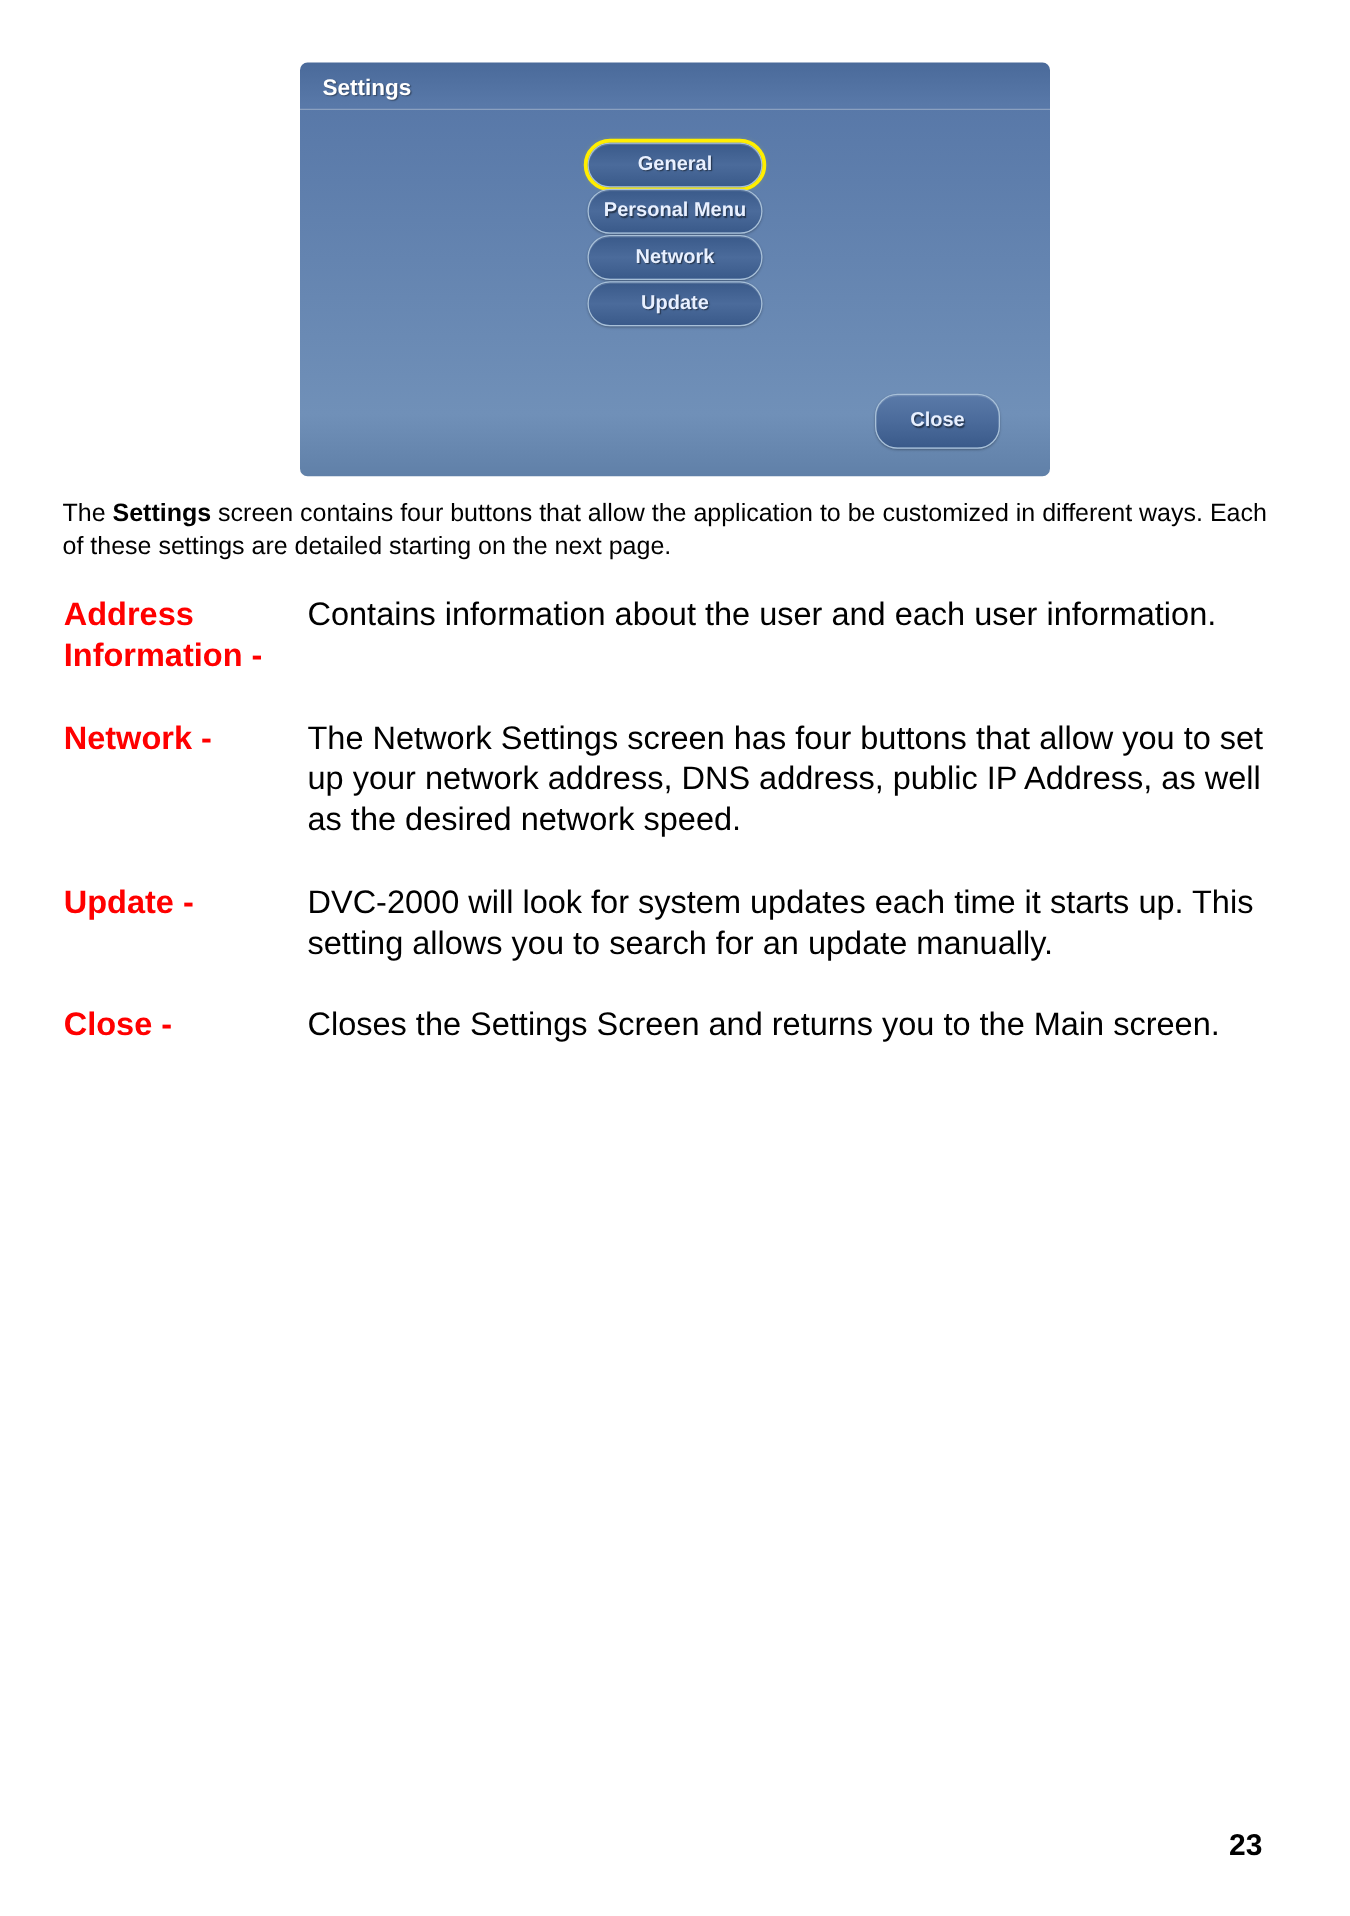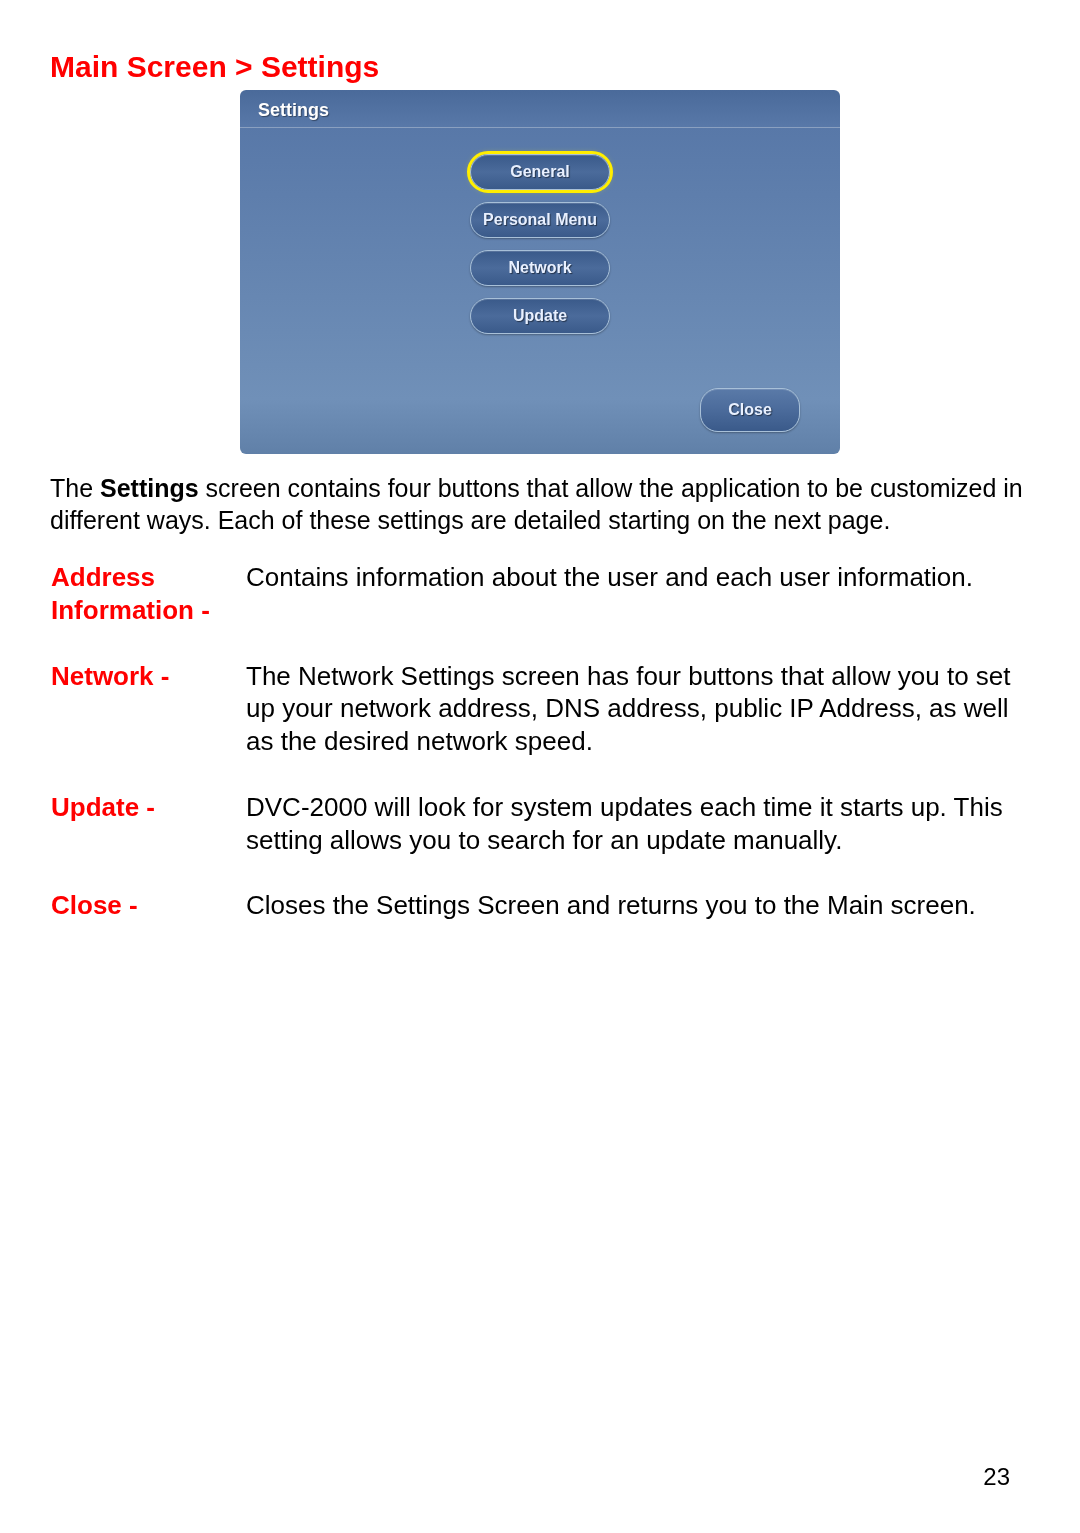--- a/index.html
+++ b/index.html
@@ -42,21 +42,21 @@
     font-size: 18px;
     padding: 10px 18px 6px 18px;
     border-bottom: 1px solid #8aa0c0;
     text-shadow: 1px 1px 1px rgba(0,0,0,.4);
   }
   .settings-body {
     padding: 26px 20px 10px 20px;
     display: flex;
     flex-direction: column;
     align-items: center;
-    gap: 12px;
+    gap: 1px;
   }
   .pill-btn {
     width: 140px;
     height: 36px;
     border-radius: 20px;
     background: linear-gradient(to bottom, #3a5a8a 0%, #4b6b9b 50%, #3a5a8a 100%);
     color: #e8f0ff;
     font-size: 16px;
     font-weight: bold;
     display: flex;
@@ -85,21 +85,21 @@
     font-size: 16px;
     font-weight: bold;
     display: flex;
     align-items: center;
     justify-content: center;
     border: 1px solid #a8c0d8;
     text-shadow: 1px 1px 1px rgba(0,0,0,.5);
     box-shadow: inset 0 1px 0 rgba(255,255,255,.15), 0 1px 2px rgba(0,0,0,.3);
   }
   .body-text {
-    font-size: 25px;
+    font-size: 20px;
     line-height: 1.28;
     margin: 8px 0 24px 0;
   }
   .body-text .bold { font-weight: bold; }
   .desc-table {
     width: 100%;
     border-collapse: collapse;
   }
   .desc-table td {
     vertical-align: top;
@@ -113,27 +113,27 @@
     font-weight: bold;
     width: 195px;
     padding-right: 12px;
     white-space: normal;
   }
   .page-num {
     position: absolute;
     bottom: 42px;
     right: 70px;
     font-size: 24px;
+    font-weight: bold;
   }
 </style>
 </head>
 <body>
 
 <div class="page">
-  <h2 class="subtitle">Main Screen &gt; Settings</h2>
 
   <div class="settings-screenshot">
     <div class="settings-header">Settings</div>
     <div class="settings-body">
       <div class="pill-btn selected">General</div>
       <div class="pill-btn">Personal Menu</div>
       <div class="pill-btn">Network</div>
       <div class="pill-btn">Update</div>
     </div>
     <div class="settings-footer">

